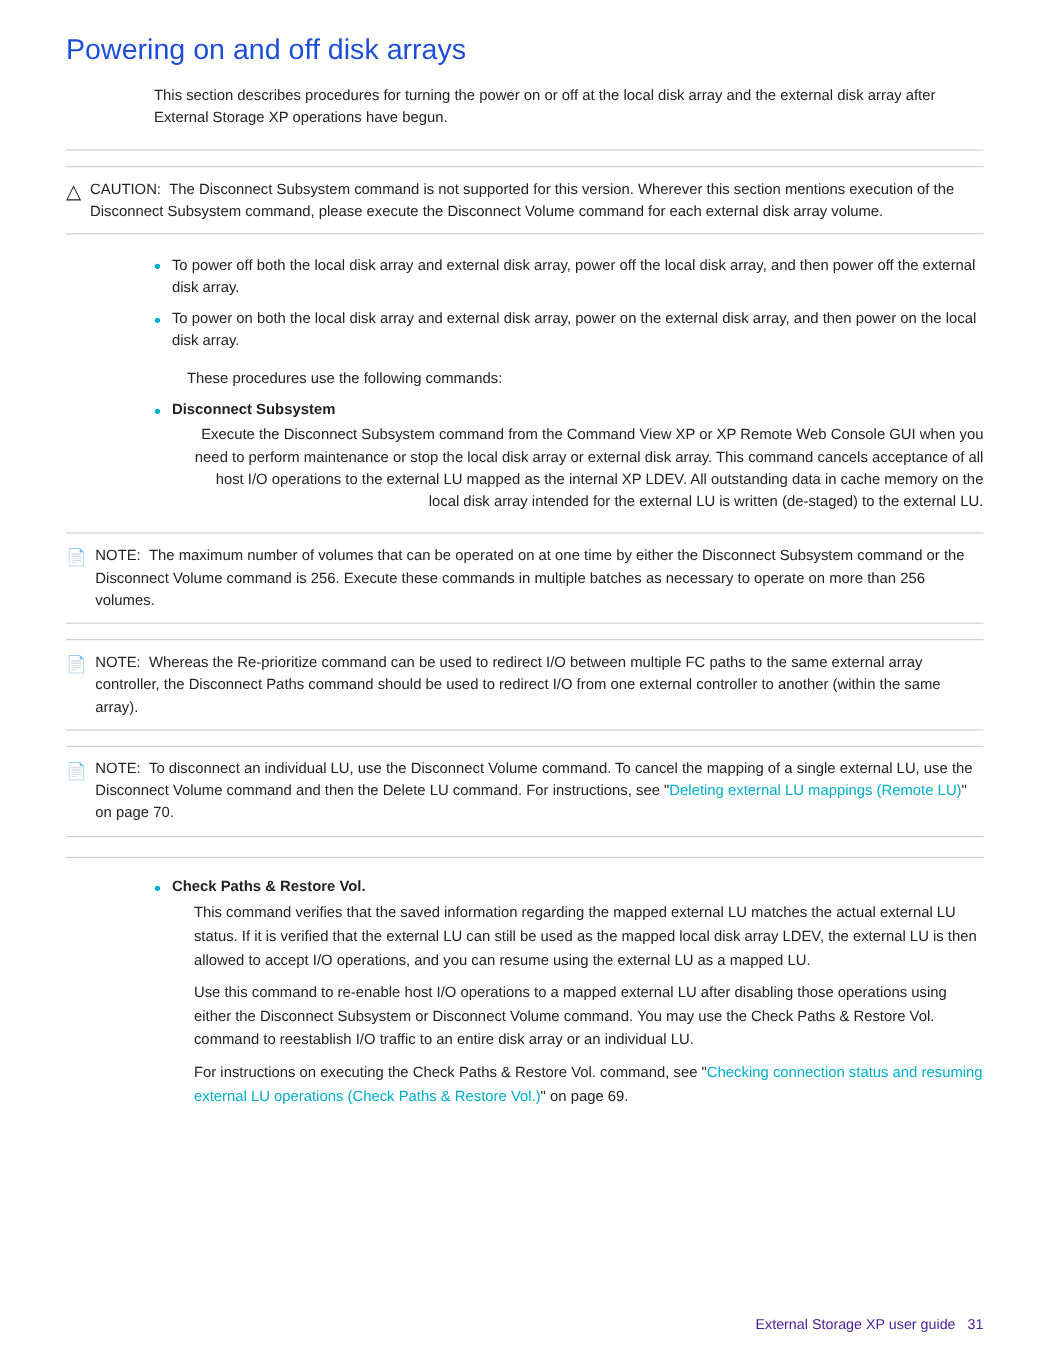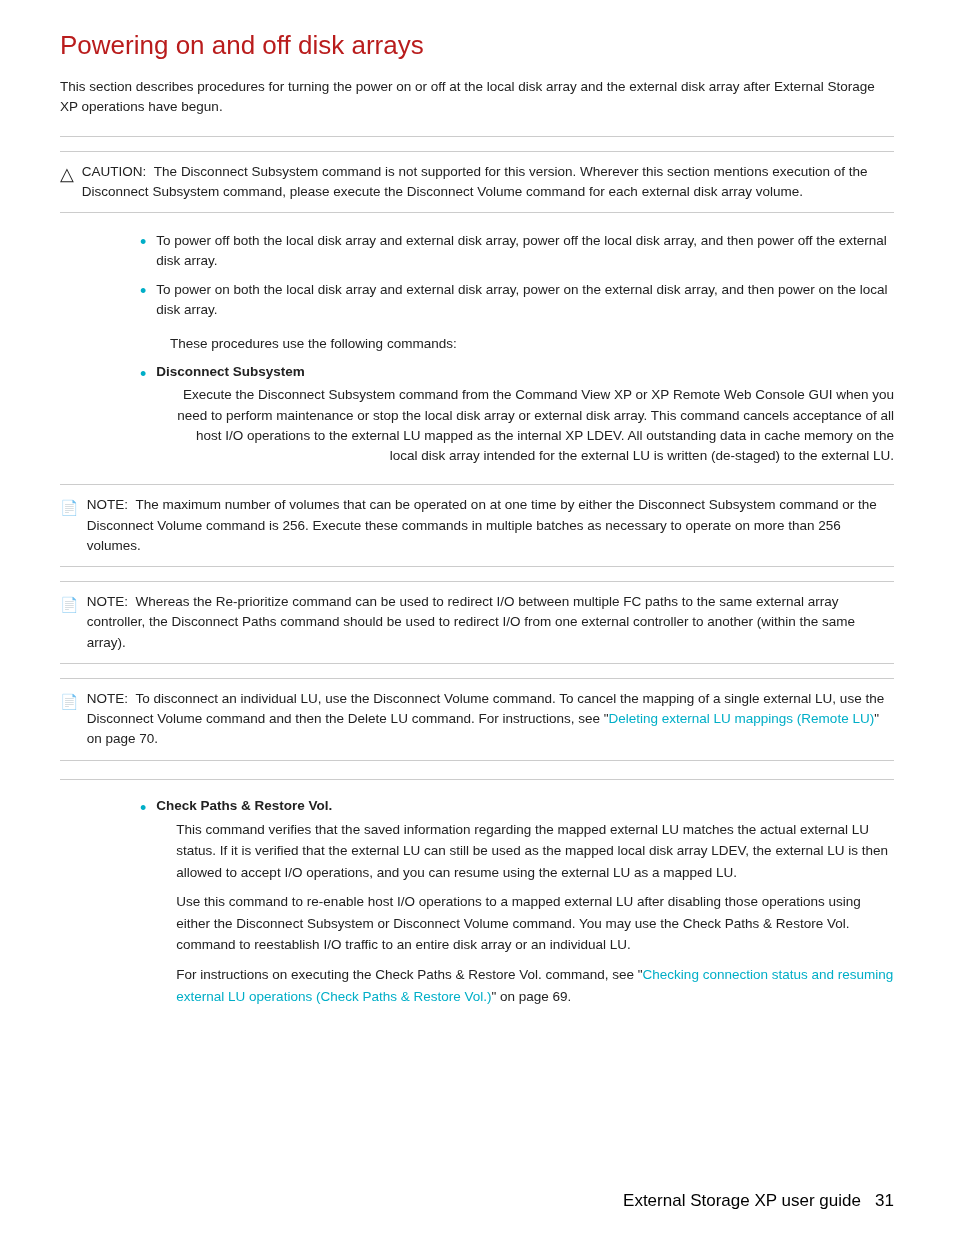--- a/index.html
+++ b/index.html
@@ -10,26 +10,27 @@
       color: #222;
       width: 954px;
       min-height: 1235px;
       position: relative;
     }
     .page {
       padding: 30px 60px 60px 60px;
       max-width: 954px;
     }
     h1 {
-      color: #b91c1c;
+      color: #1d4ed8;
       font-size: 26px;
       font-weight: normal;
       margin-bottom: 16px;
     }
     .intro-text {
+      margin-left: 80px;
       margin-bottom: 18px;
       line-height: 1.5;
     }
     hr {
       border: none;
       border-top: 1px solid #ccc;
       margin: 14px 0;
     }
     .caution-box {
       display: flex;
@@ -115,22 +116,22 @@
       color: #00aec7;
       text-decoration: none;
     }
     b {
       font-weight: normal;
     }
     .footer {
       position: absolute;
       bottom: 24px;
       right: 60px;
-      color: #000000;
-      font-size: 17px;
+      color: #4c1d95;
+      font-size: 13px;
     }
     .check-paths-section {
       margin-left: 80px;
     }
     .check-paths-body {
       margin-left: 20px;
       line-height: 1.6;
       margin-bottom: 8px;
     }
   </style>

